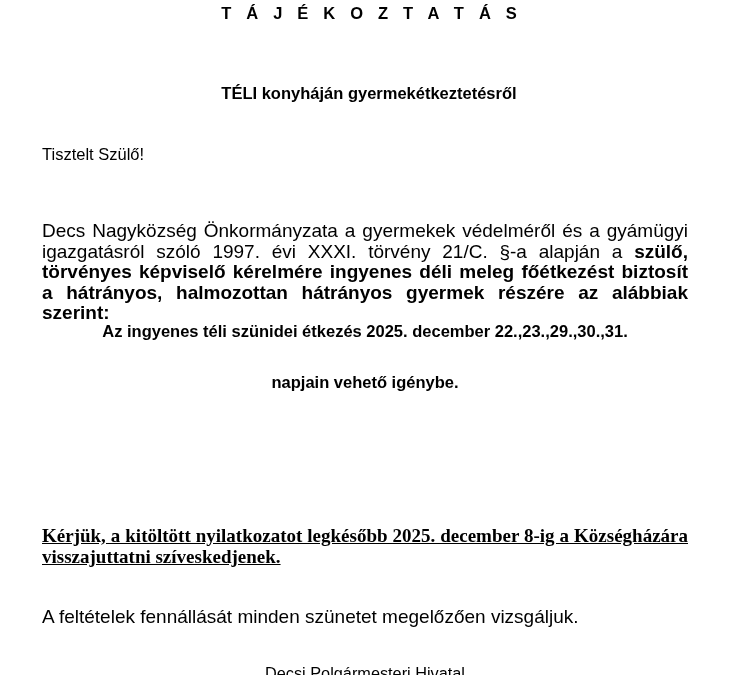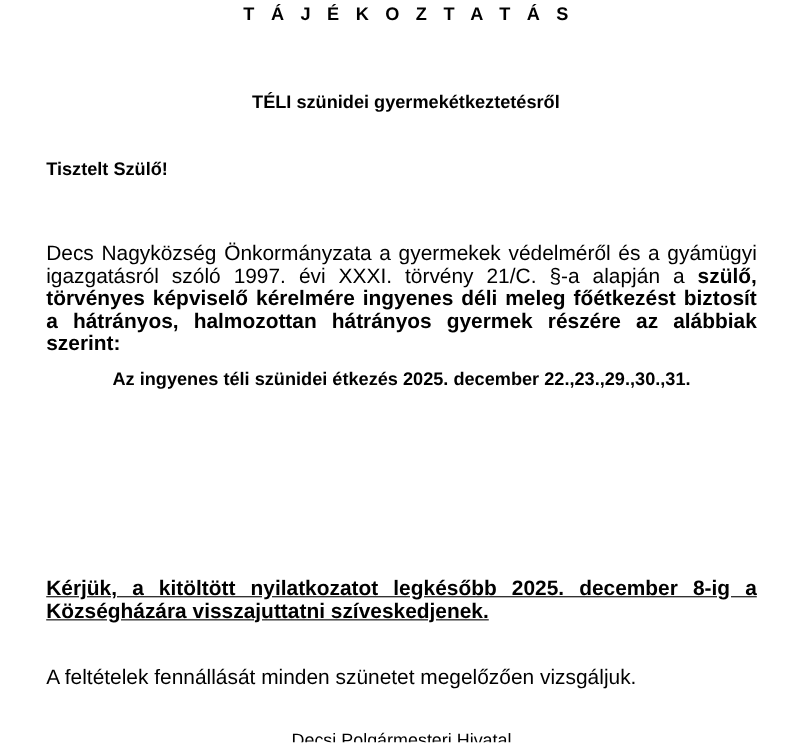--- a/index.html
+++ b/index.html
@@ -39,53 +39,54 @@
     text-align: center;
     font-size: 16.5px;
     font-weight: bold;
     line-height: 22px;
   }
   .salutation {
     position: absolute;
     left: 42px;
     top: 143px;
     font-size: 16.5px;
-    font-weight: bold;
+    font-weight: normal;
     line-height: 22px;
   }
   .para {
     position: absolute;
     left: 42px;
     width: 646px;
     font-size: 19px;
     line-height: 20.5px;
     text-align: justify;
     text-justify: inter-word;
   }
   .para-intro { top: 202px; }
   .para-request { top: 424px; }
   .para-deadline {
     top: 507px;
     font-weight: bold;
     text-decoration: underline;
+    font-family: Liberation Serif, serif;
   }
   .para-closing {
     top: 588px;
     text-align: left;
   }
   .center-line {
     position: absolute;
     left: 42px;
     width: 646px;
     text-align: center;
     font-size: 16.5px;
     font-weight: bold;
     line-height: 22px;
   }
-  .dates-line { top: 334px; }
+  .dates-line { top: 320px; }
   .usage-line { top: 371px; }
   .footer-line {
     position: absolute;
     left: 42px;
     width: 646px;
     top: 663px;
     text-align: center;
     font-size: 16.3px;
     line-height: 20.5px;
     white-space: nowrap;
@@ -96,28 +97,29 @@
     text-decoration: underline;
   }
 </style>
 </head>
 <body>
 
 <div class="page">
 
   <div class="doc-title">T Á J É K O Z T A T Á S</div>
 
-  <div class="doc-subtitle">TÉLI szünidei gyermekétkeztetésről</div>
+  <div class="doc-subtitle">TÉLI konyháján gyermekétkeztetésről</div>
 
   <div class="salutation">Tisztelt Szülő!</div>
 
   <p class="para para-intro"><span>Decs Nagyközség Önkormányzata a gyermekek védelméről és a gyámügyi igazgatásról szóló 1997. évi XXXI. törvény 21/C. §-a alapján a </span><span class="bold">szülő, törvényes képviselő kérelmére ingyenes déli meleg főétkezést biztosít a hátrányos, halmozottan hátrányos gyermek részére az alábbiak szerint:</span></p>
 
   <div class="center-line dates-line">Az ingyenes téli szünidei étkezés 2025. december 22.,23.,29.,30.,31.</div>
 
+  <div class="center-line usage-line">napjain vehető igénybe.</div>
 
 
   <p class="para para-deadline">Kérjük, a kitöltött nyilatkozatot legkésőbb 2025. december 8-ig a Községházára visszajuttatni szíveskedjenek.</p>
 
   <p class="para para-closing">A feltételek fennállását minden szünetet megelőzően vizsgáljuk.</p>
 
   <div class="footer-line">Decsi Polgármesteri Hivatal</div>
 
 </div>
 

